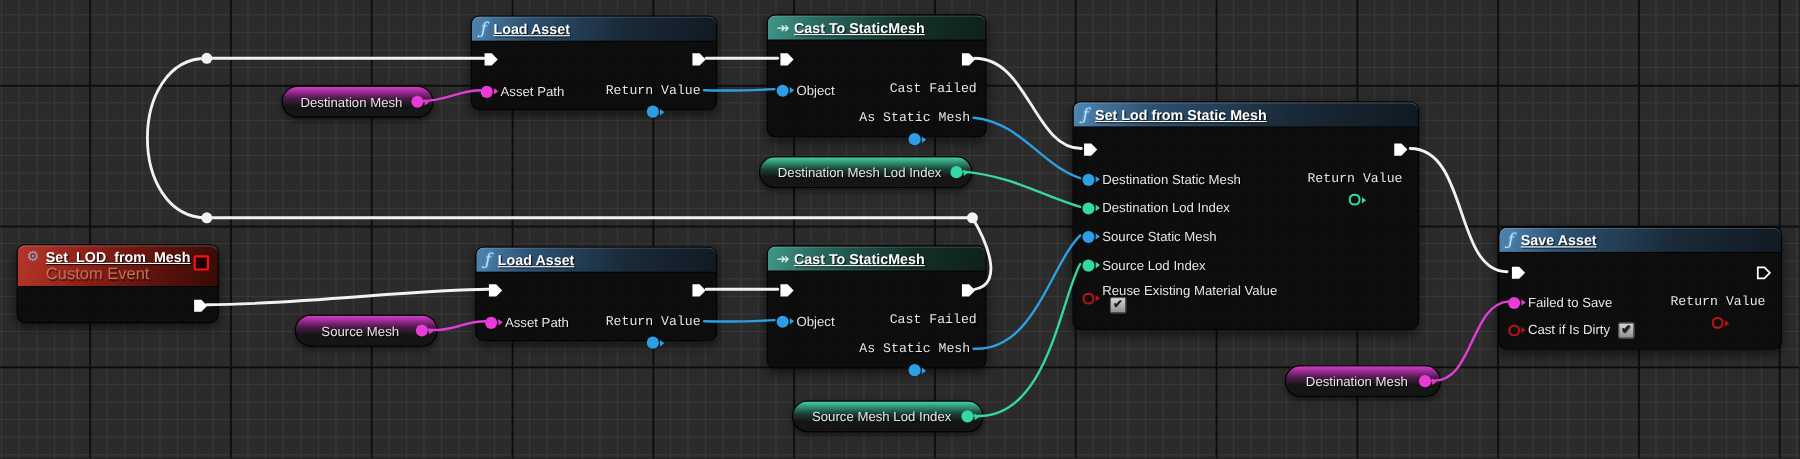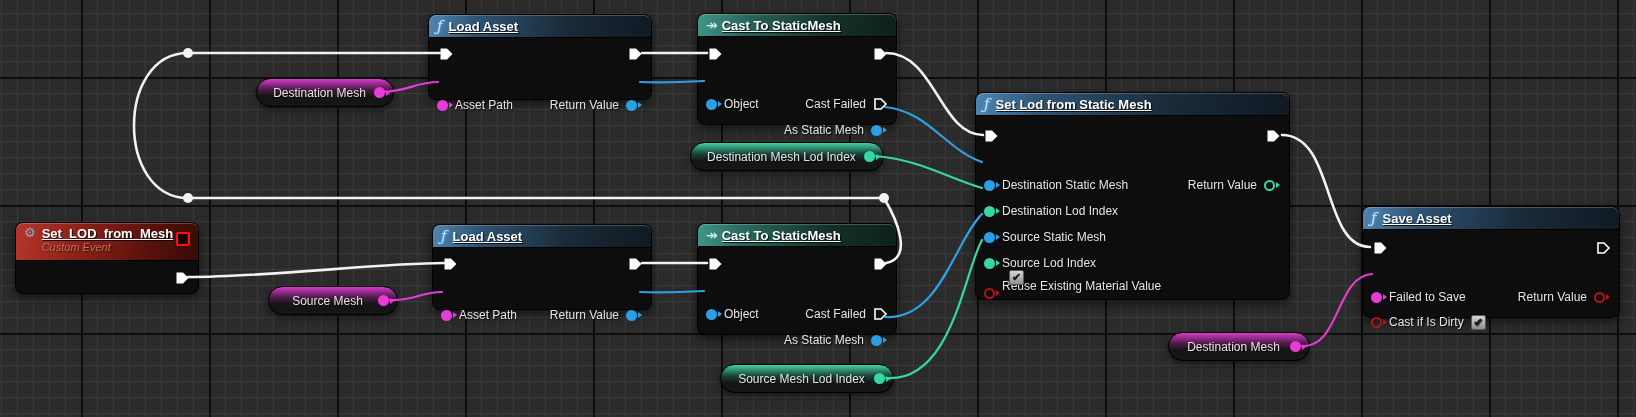--- a/index.html
+++ b/index.html
@@ -22,27 +22,27 @@
   }
   .hdr{
     position:absolute;left:0;top:0;right:0;height:23px;border-radius:7px 7px 0 0;
     display:flex;align-items:center;gap:6px;padding:0 8px;box-sizing:border-box;
     box-shadow:inset 0 1px 0 rgba(255,255,255,0.22);border-bottom:1px solid #000;
   }
   .hdr-func{background:linear-gradient(100deg,#4f85b0 0%,#2d5273 22%,#1a2a38 62%,#101a23 100%);}
   .hdr-cast{background:linear-gradient(100deg,#41968a 0%,#27665c 25%,#143029 65%,#0e211c 100%);}
   .hdr-event{background:linear-gradient(100deg,#b5362a 0%,#8c2118 35%,#55110b 75%,#380b07 100%);height:38px;align-items:flex-start;padding-top:3px;}
   .title{font-size:13px;font-weight:bold;color:#fff;text-shadow:1px 1px 1px rgba(0,0,0,0.8);white-space:nowrap;text-decoration:underline;}
-  .subtitle{font-size:11px;font-style:italic;color:#c2705a;text-shadow:1px 1px 1px rgba(0,0,0,0.5);}
+  .subtitle{font-size:15px;color:#c2705a;text-shadow:1px 1px 1px rgba(0,0,0,0.5);}
   .fico{font-family:"DejaVu Serif",serif;font-style:italic;font-size:15px;color:#bfe3ff;line-height:1;text-shadow:0 0 3px rgba(120,200,255,0.8);}
   .cico{font-size:14px;color:#d8f4ee;line-height:1;letter-spacing:-2px;}
   .eico{font-size:13px;color:#8ea7c9;line-height:1;}
-  .row{position:absolute;display:flex;align-items:center;gap:7px;height:16px;font-size:12px;white-space:nowrap;text-shadow:1px 1px 1px rgba(0,0,0,0.8);margin-top:22px;}
+  .row{position:absolute;display:flex;align-items:center;gap:7px;height:16px;font-size:12px;white-space:nowrap;text-shadow:1px 1px 1px rgba(0,0,0,0.8);}
   .row.l{left:8px;}
-  .row.r{right:8px;flex-direction:row;}
+  .row.r{right:8px;flex-direction:column;font-family:Liberation Mono, monospace;}
   .lbl{color:#e6e6e6;}
   .pin{position:relative;width:11px;height:11px;border-radius:50%;background:currentColor;flex:none;}
   .pin::after{content:'';position:absolute;left:12px;top:2.5px;width:0;height:0;
     border-top:3px solid transparent;border-bottom:3px solid transparent;border-left:4.5px solid currentColor;}
   .pin.open{background:transparent;box-shadow:inset 0 0 0 2px currentColor;}
   .p-str{color:#e83bd8;}.p-obj{color:#2b9fe6;}.p-int{color:#35d8a4;}.p-bool{color:#b31414;}
   .execpin{position:absolute;width:15px;height:14px;}
   .checkbox{display:inline-block;width:13px;height:13px;border:1px solid #5a5a5a;border-radius:2px;
     background:linear-gradient(#d6d6d6,#8f8f8f);color:#1c1c1c;font-size:11px;line-height:13px;text-align:center;font-weight:bold;}
   .delegate{position:absolute;right:8px;top:9px;width:10px;height:10px;border:2.5px solid #ff1010;border-radius:2px;background:#1a0000;}

